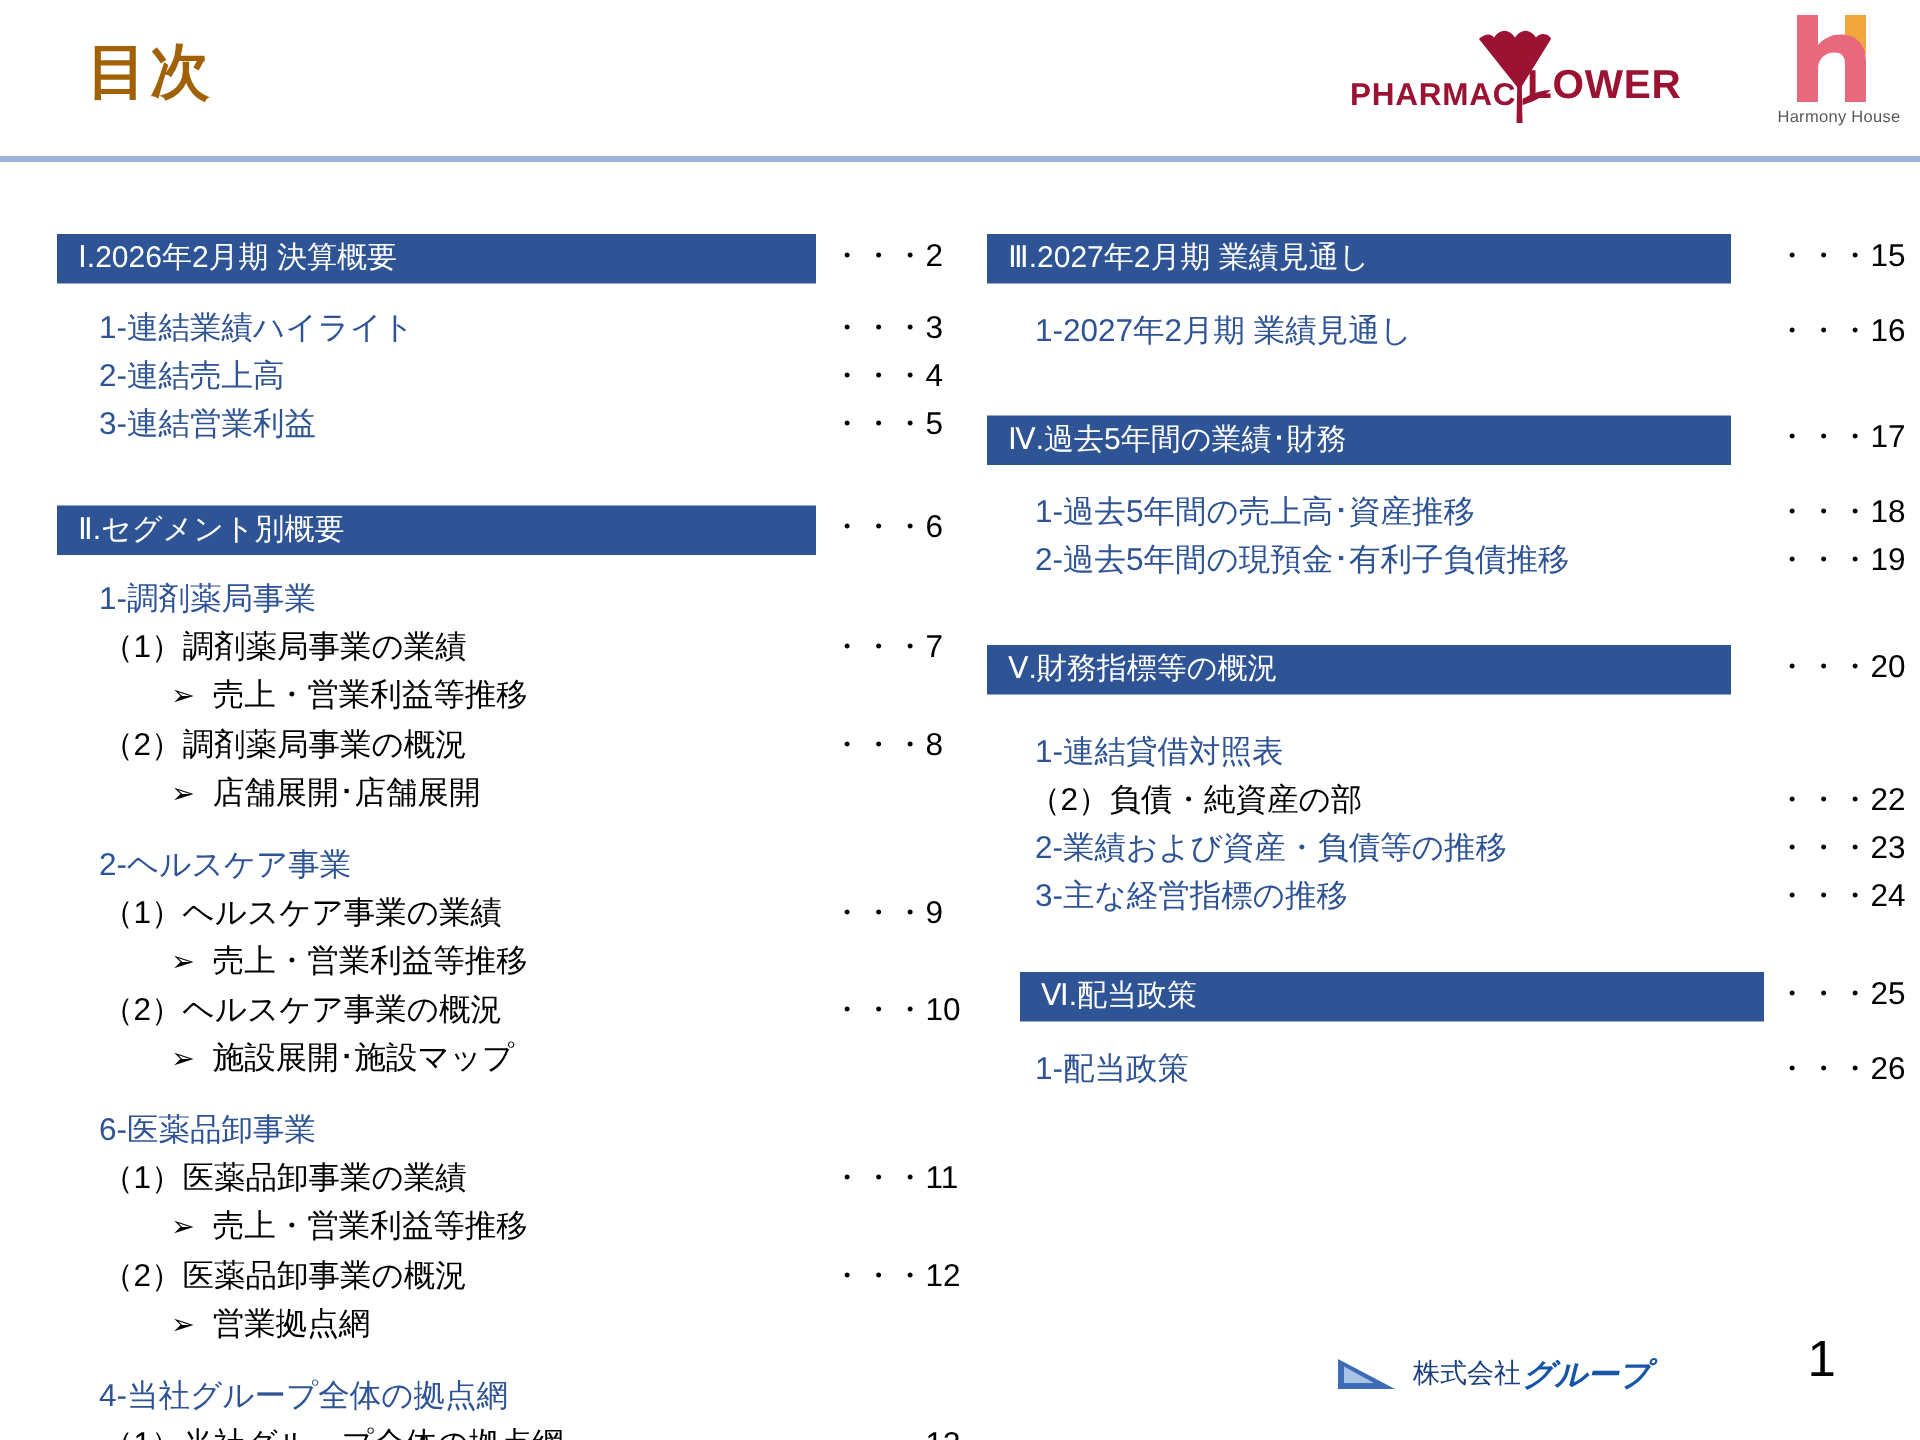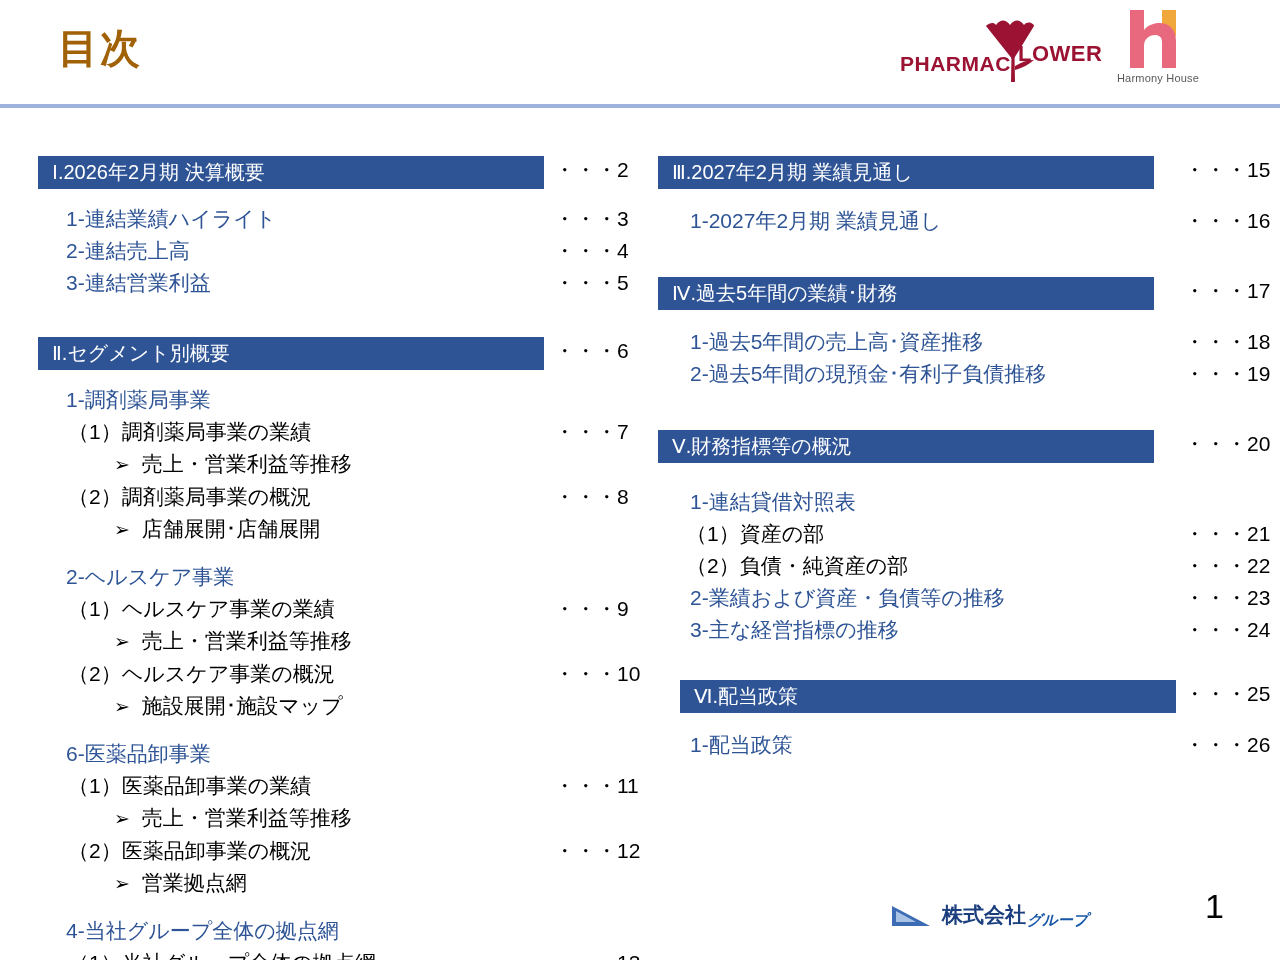--- a/index.html
+++ b/index.html
@@ -55,37 +55,37 @@
     top: 44px;
     font-size: 21px;
     font-weight: bold;
     color: #9B1233;
     letter-spacing: 0.5px;
   }
   .logo-pharmacy .pf-word-right {
     position: absolute;
     left: 118px;
     top: 33px;
-    font-size: 22px;
+    font-size: 27px;
     font-weight: bold;
     color: #9B1233;
     letter-spacing: 0.5px;
   }
   .logo-pharmacy .pf-tulip {
     position: absolute;
     left: 82px;
     top: 8px;
     width: 62px;
     height: 68px;
   }
 
   
   .logo-harmony {
     position: absolute;
-    left: 1110px;
+    left: 1178px;
     top: 8px;
     width: 96px;
     height: 86px;
   }
   .logo-harmony .hh-mark {
     position: absolute;
     left: 14px;
     top: 0px;
     width: 62px;
     height: 62px;
@@ -191,35 +191,35 @@
     height: 34px;
     display: flex;
     align-items: center;
   }
   .footer-logo .fl-mark {
     width: 46px;
     height: 26px;
     margin-right: 6px;
   }
   .footer-logo .fl-kabu {
-    font-size: 21px;
-    font-weight: bold;
+    font-size: 18px;
+    font-weight: normal;
     color: #1B3F7E;
     letter-spacing: 0px;
   }
   .footer-logo .fl-name {
     font-size: 27px;
     font-weight: bold;
     font-style: italic;
     color: #1556A8;
     letter-spacing: -1px;
     margin-left: 3px;
   }
   .footer-logo .fl-group {
-    font-size: 15px;
+    font-size: 21px;
     font-weight: bold;
     font-style: italic;
     color: #1556A8;
     margin-left: 1px;
     align-self: flex-end;
     padding-bottom: 2px;
   }
   .footer-pageno {
     position: absolute;
     left: 1205px;
@@ -366,24 +366,20 @@
       </div>
       <div class="row" style="margin-top: 42px;">
         <div class="section-bar">Ⅴ.財務指標等の概況</div>
         <span class="pageno">・・・20</span>
       </div>
       <div style="height: 14px;"></div>
       <div class="row" style="margin-top: 10px; line-height: 29px;">
         <div class="lvl1 ind-r1"><span>1-連結貸借対照表</span></div>
       </div>
       <div class="row" style="margin-top: 3px; line-height: 29px;">
-        <div class="lvl2 ind-r2"><span>（1）資産の部</span></div>
-        <span class="pageno">・・・21</span>
-      </div>
-      <div class="row" style="margin-top: 3px; line-height: 29px;">
         <div class="lvl2 ind-r2"><span>（2）負債・純資産の部</span></div>
         <span class="pageno">・・・22</span>
       </div>
       <div class="row" style="margin-top: 3px; line-height: 29px;">
         <div class="lvl1 ind-r1"><span>2-業績および資産・負債等の推移</span></div>
         <span class="pageno">・・・23</span>
       </div>
       <div class="row" style="margin-top: 3px; line-height: 29px;">
         <div class="lvl1 ind-r1"><span>3-主な経営指標の推移</span></div>
         <span class="pageno">・・・24</span>

